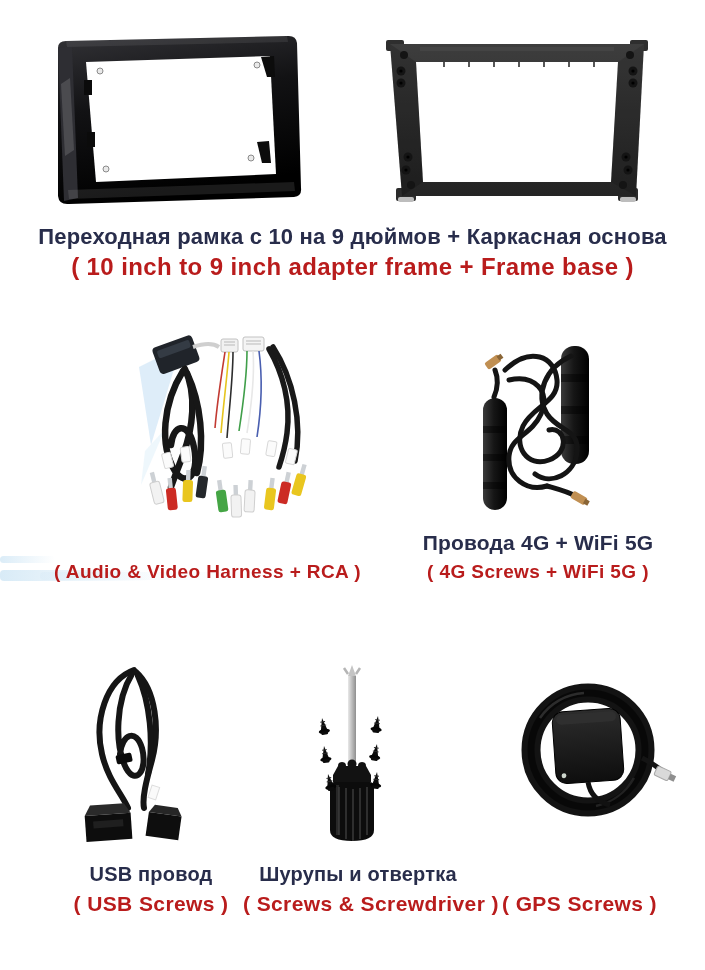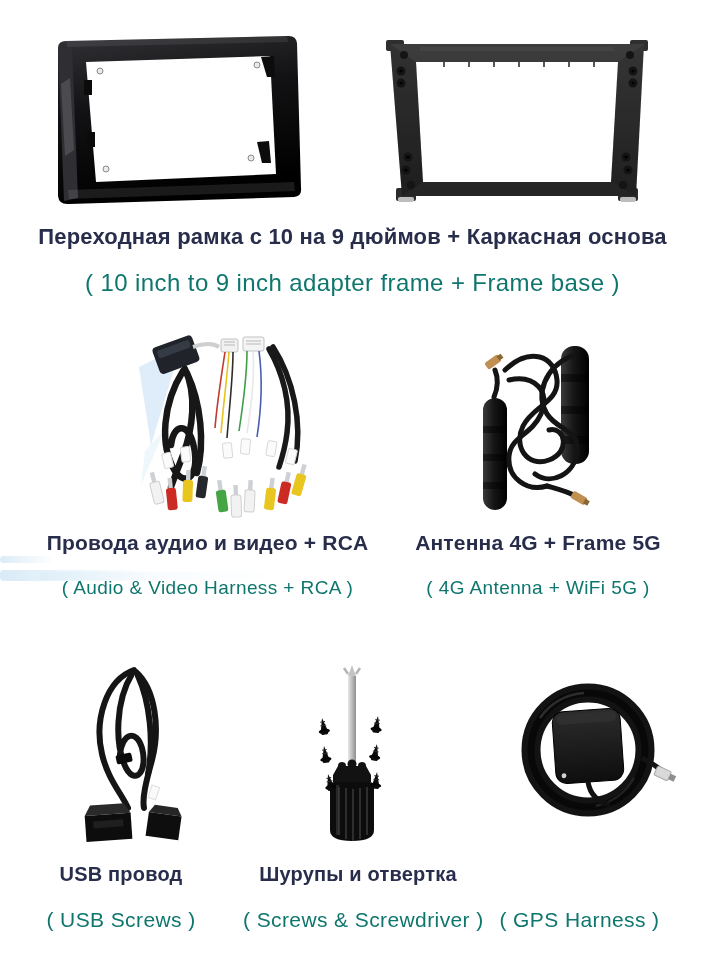--- a/index.html
+++ b/index.html
@@ -3,28 +3,28 @@
 <meta charset="utf-8">
 <style>
   html,body{margin:0;padding:0;background:#fff;}
   #canvas{
     position:relative;width:705px;height:970px;background:#ffffff;overflow:hidden;
     font-family:"Liberation Sans", sans-serif;
   }
   .abs{position:absolute;}
   .cap{position:absolute;text-align:center;white-space:nowrap;}
   .cap-ru{font-weight:700;color:#282d4b;font-size:21px;letter-spacing:0.2px;}
-  .cap-en{font-weight:400;color:#0f766e;font-size:22px;letter-spacing:0.4px;margin-top:16px;}
+  .cap-en{font-weight:700;color:#b91c1c;font-size:22px;letter-spacing:0.4px;}
   .r1ru{top:224px;left:0;width:705px;font-size:22px;}
   .r1en{top:253px;left:0;width:705px;font-size:24px;}
   .r2ru{top:531px;} .r2en{top:561px;font-size:19px;}
   .col-harness{left:5px;width:405px;}
   .col-ant{left:398px;width:280px;}
   .r3ru{top:863px;font-size:20px;} .r3en{top:892px;font-size:21px;}
-  .col-usb{left:1px;width:240px;}
+  .col-usb{left:31px;width:240px;}
   .col-screws{left:243px;width:230px;}
   .col-gps{left:472px;width:215px;}
   .streak{position:absolute;border-radius:4px;
     background:linear-gradient(90deg,#cfe6f5 0%,rgba(207,230,245,0) 100%);}
 </style>
 </head>
 <body>
 
 <div id="canvas">
 
@@ -232,24 +232,23 @@
     <g transform="translate(104,158) rotate(30)">
       <rect x="-8" y="-4" width="16" height="8" rx="2" fill="#c08f52"></rect>
       <rect x="6" y="-2.5" width="5" height="5" fill="#8a6536"></rect>
     </g>
   </svg>
 
   <div class="streak" style="left:0;top:556px;width:55px;height:7px;opacity:.75"></div>
   <div class="streak" style="left:0;top:570px;width:150px;height:11px;opacity:.8"></div>
   <div class="streak" style="left:40px;top:572px;width:250px;height:8px;opacity:.25"></div>
 
-  <div class="cap cap-ru r2ru col-harness">Провода аудио и видео + RCA</div>
   <div class="cap cap-en r2en col-harness">( Audio &amp; Video Harness + RCA )</div>
-  <div class="cap cap-ru r2ru col-ant">Антенна 4G + Frame 5G</div>
-  <div class="cap cap-en r2en col-ant">( 4G Antenna + WiFi 5G )</div>
+  <div class="cap cap-ru r2ru col-ant">Провода 4G + WiFi 5G</div>
+  <div class="cap cap-en r2en col-ant">( 4G Screws + WiFi 5G )</div>
 
   <svg class="abs" style="left:58px;top:658px" width="165" height="190" viewBox="0 0 165 190">
     <g stroke="#151515" stroke-width="6" fill="none" stroke-linecap="round">
       <path d="M76,12 C48,22 36,62 44,96 C50,122 64,136 70,150"></path>
       <path d="M78,14 C98,32 102,72 94,102 C88,124 84,140 86,150"></path>
       <path d="M74,16 C58,42 56,86 68,110 C78,128 90,112 84,90 C78,70 64,76 62,96"></path>
       <path d="M80,18 C92,44 96,84 90,116"></path>
     </g>
     <rect x="58" y="96" width="16" height="9" rx="2" fill="#0b0b0b" transform="rotate(-12 66 100)"></rect>
     <rect x="92" y="128" width="8" height="13" fill="#fafafa" stroke="#dddddd" transform="rotate(18 96 134)"></rect>
@@ -351,15 +350,15 @@
     <g transform="translate(164,112) rotate(25)">
       <rect x="-9" y="-5" width="15" height="10" rx="2" fill="#d9d9d9" stroke="#a9a9a9"></rect>
       <rect x="6" y="-3" width="6" height="6" fill="#8f8f8f"></rect>
     </g>
   </svg>
 
   <div class="cap cap-ru r3ru col-usb">USB провод</div>
   <div class="cap cap-en r3en col-usb">( USB Screws )</div>
   <div class="cap cap-ru r3ru col-screws">Шурупы и отвертка</div>
   <div class="cap cap-en r3en col-screws">( Screws &amp; Screwdriver )</div>
-  <div class="cap cap-en r3en col-gps">( GPS Harness )</div>
+  <div class="cap cap-en r3en col-gps">( GPS Screws )</div>
 
 </div>
 
 </body></html>

